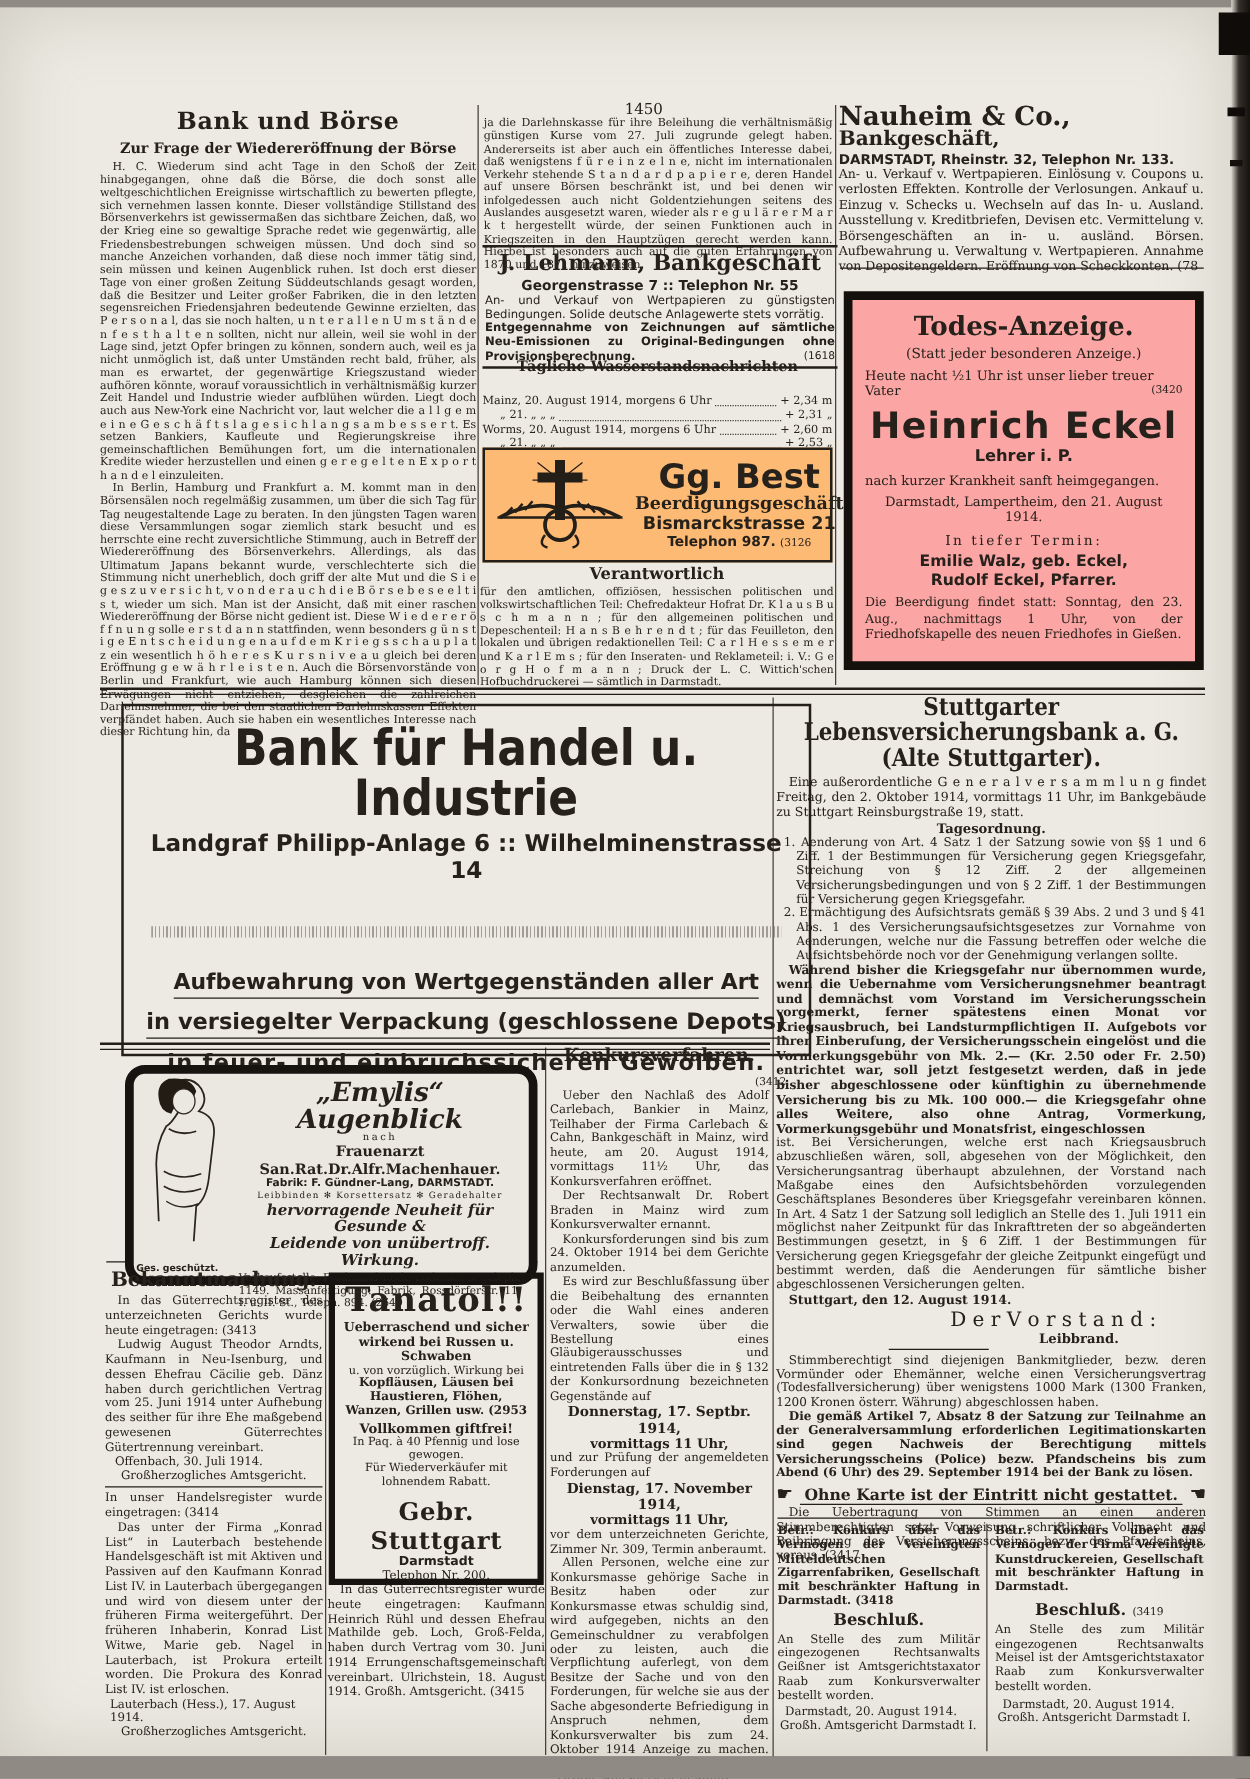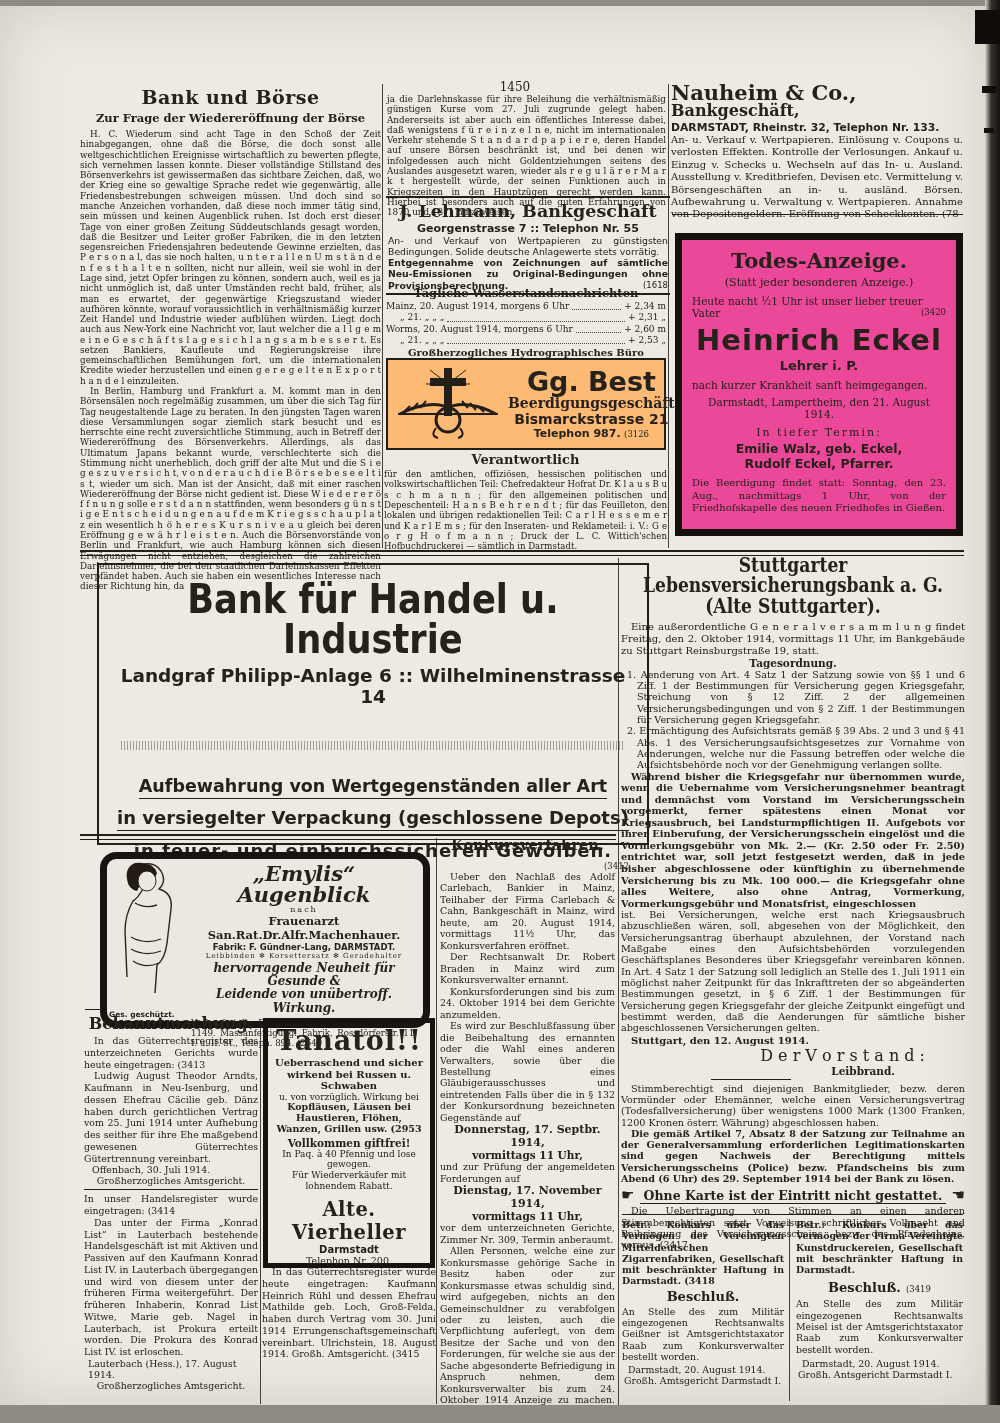--- a/index.html
+++ b/index.html
@@ -54,21 +54,21 @@
 
   <div class="blk" style="left:386px;top:190px;width:280px;border-top:2px solid #231e17;border-bottom:2px solid #231e17;padding:3px 2px 2px">
     <div class="c b" style="font-size:17.5px">J. Lehmann, Bankgeschäft</div>
     <div class="c woodsans" style="font-size:11px;margin-top:1px">Georgenstrasse 7   ::   Telephon Nr. 55</div>
     <div class="j" style="font-size:9.3px;line-height:1.2;font-family:'DejaVu Sans',sans-serif">An- und Verkauf von Wertpapieren zu günstigsten Bedingungen.  Solide deutsche Anlagewerte stets vorrätig.</div>
     <div class="j woodsans" style="font-size:9.3px;line-height:1.2"><span>Entgegennahme von Zeichnungen auf sämtliche Neu-Emissionen zu Original-Bedingungen ohne Provisionsberechnung.</span> <span class="ref" style="float:right;font-weight:normal">(1618</span></div>
   </div>
 
   <div class="blk" style="left:386px;top:280px;width:280px">
     <div class="c b" style="font-size:11.5px">Tägliche Wasserstandsnachrichten</div>
-    <div style="font-size:9px;line-height:1.25;margin-top:1px">
+    <div style="font-size:9px;line-height:1.25;margin-top:16px">
       <div style="display:flex">
           <span>Mainz,  20. August 1914, morgens 6 Uhr</span>
           <span style="flex:1;border-bottom:1px dotted #4a443c;margin:0 3px 2px"></span>
           <span>+ 2,34 m</span>
         </div>
       <div style="display:flex">
           <span style="padding-left:14px">„      21.       „            „           „</span>
           <span style="flex:1;border-bottom:1px dotted #4a443c;margin:0 3px 2px"></span>
           <span>+ 2,31 „</span>
         </div>
@@ -119,21 +119,21 @@
     <div class="c" style="font-size:8.6px;line-height:1.2;text-align:justify;margin-top:2px">für den amtlichen, offiziösen, hessischen politischen und volkswirtschaftlichen Teil: Chefredakteur Hofrat Dr. K l a u s  B u s c h m a n n ;  für den allgemeinen politischen und Depeschenteil: H a n s  B e h r e n d t ;  für das Feuilleton, den lokalen und übrigen redaktionellen Teil: C a r l  H e s s e m e r  und K a r l  E m s ;  für den Inseraten- und Reklameteil: i. V.: G e o r g  H o f m a n n ;  Druck der L. C. Wittich'schen Hofbuchdruckerei — sämtlich in Darmstadt.</div>
   </div>
 
   <div class="blk" style="left:671px;top:76px;width:292px">
     <div style="line-height:1"><span class="b" style="font-size:21px">Nauheim &amp; Co.,</span> <span class="b" style="font-size:16px">Bankgeschäft,</span></div>
     <div class="woodsans" style="font-size:10.8px;margin-top:2px">DARMSTADT, Rheinstr. 32, Telephon Nr. 133.</div>
     <div class="j" style="font-size:10px;line-height:1.24">An- u. Verkauf v. Wertpapieren. Einlösung v. Coupons u. verlosten Effekten. Kontrolle der Verlosungen. Ankauf u. Einzug v. Schecks u. Wechseln auf das In- u. Ausland. Ausstellung v. Kreditbriefen, Devisen etc. Vermittelung v. Börsengeschäften an in- u. ausländ. Börsen. Aufbewahrung u. Verwaltung v. Wertpapieren. Annahme von Depositengeldern. Eröffnung von Scheckkonten.  (78</div>
   </div>
 
   <div class="blk" style="left:675px;top:227px;width:288px;height:303px;background:#14100b;padding:0">
-    <div style="position:absolute;inset:7px;background:#ec4899;padding:8px 10px 16px">
+    <div style="position:absolute;inset:7px;background:#fca5a5;padding:8px 10px 16px">
       <div class="c b" style="font-size:21px">Todes-Anzeige.</div>
       <div class="c" style="font-size:11px;margin-top:3px">(Statt jeder besonderen Anzeige.)</div>
       <div style="font-size:10.5px;margin-top:6px;text-align:justify">Heute  nacht  ½1  Uhr  ist  unser  lieber  treuer</div>
       <div style="font-size:10.5px;display:flex;justify-content:space-between">
           <span>Vater</span>
           <span class="ref">(3420</span>
         </div>
       <div class="c woodsans" style="font-size:29px;letter-spacing:1px;margin-top:4px">Heinrich Eckel</div>
       <div class="c woodsans" style="font-size:13px;margin-top:1px">Lehrer i. P.</div>
       <div style="font-size:10.5px;margin-top:6px">nach kurzer Krankheit sanft heimgegangen.</div>
@@ -233,21 +233,21 @@
   </div>
 
   <div class="blk" style="left:263px;top:1012px;width:152px;height:232px;border:5px solid #171310;padding:4px 5px;text-align:center">
     <div class="b" style="font-size:27px;line-height:1;letter-spacing:1px">Tanatol!!</div>
     <div class="b" style="font-size:10px;line-height:1.15;margin-top:3px">Ueberraschend und sicher wirkend bei Russen u. Schwaben</div>
     <div style="font-size:9px;line-height:1.15">u. von vorzüglich. Wirkung bei</div>
     <div class="b" style="font-size:9.5px;line-height:1.15">Kopfläusen, Läusen bei Haustieren, Flöhen, Wanzen, Grillen usw.  (2953</div>
     <div class="b" style="font-size:10.5px;margin-top:2px">Vollkommen giftfrei!</div>
     <div style="font-size:9px;line-height:1.2">In Paq. à 40 Pfennig und lose gewogen.</div>
     <div style="font-size:9px;line-height:1.2">Für Wiederverkäufer mit lohnendem Rabatt.</div>
-    <div class="b" style="font-size:19.5px;margin-top:6px;letter-spacing:.5px">Alte. Vierheller</div>
+    <div class="b" style="font-size:19.5px;margin-top:6px;letter-spacing:.5px">Gebr. Stuttgart</div>
     <div class="b sans" style="font-size:10px">Darmstadt</div>
     <div style="font-size:9.5px">Telephon Nr. 200.</div>
   </div>
 
   <p class="blk ind" style="left:262px;top:1260px;width:174px;font-size:9.4px;line-height:1.25;text-align:justify">In das Güterrechtsregister wurde heute eingetragen: Kaufmann Heinrich Rühl und dessen Ehefrau Mathilde geb. Loch, Groß-Felda, haben durch Vertrag vom 30. Juni 1914 Errungenschaftsgemeinschaft vereinbart.  Ulrichstein, 18. August 1914.  Großh. Amtsgericht.  (3415</p>
 
   <div class="blk" style="left:440px;top:830px;width:175px">
     <div class="c b" style="font-size:14.5px">Konkursverfahren.</div>
     <p class="ind" style="font-size:9.4px;line-height:1.22;text-align:justify;margin-top:18px">Ueber den Nachlaß des Adolf Carlebach, Bankier in Mainz, Teilhaber der Firma Carlebach &amp; Cahn, Bankgeschäft in Mainz, wird heute, am 20. August 1914, vormittags 11½ Uhr, das Konkursverfahren eröffnet.</p>
     <p class="ind" style="font-size:9.4px;line-height:1.22;text-align:justify">Der Rechtsanwalt Dr. Robert Braden in Mainz wird zum Konkursverwalter ernannt.</p>

